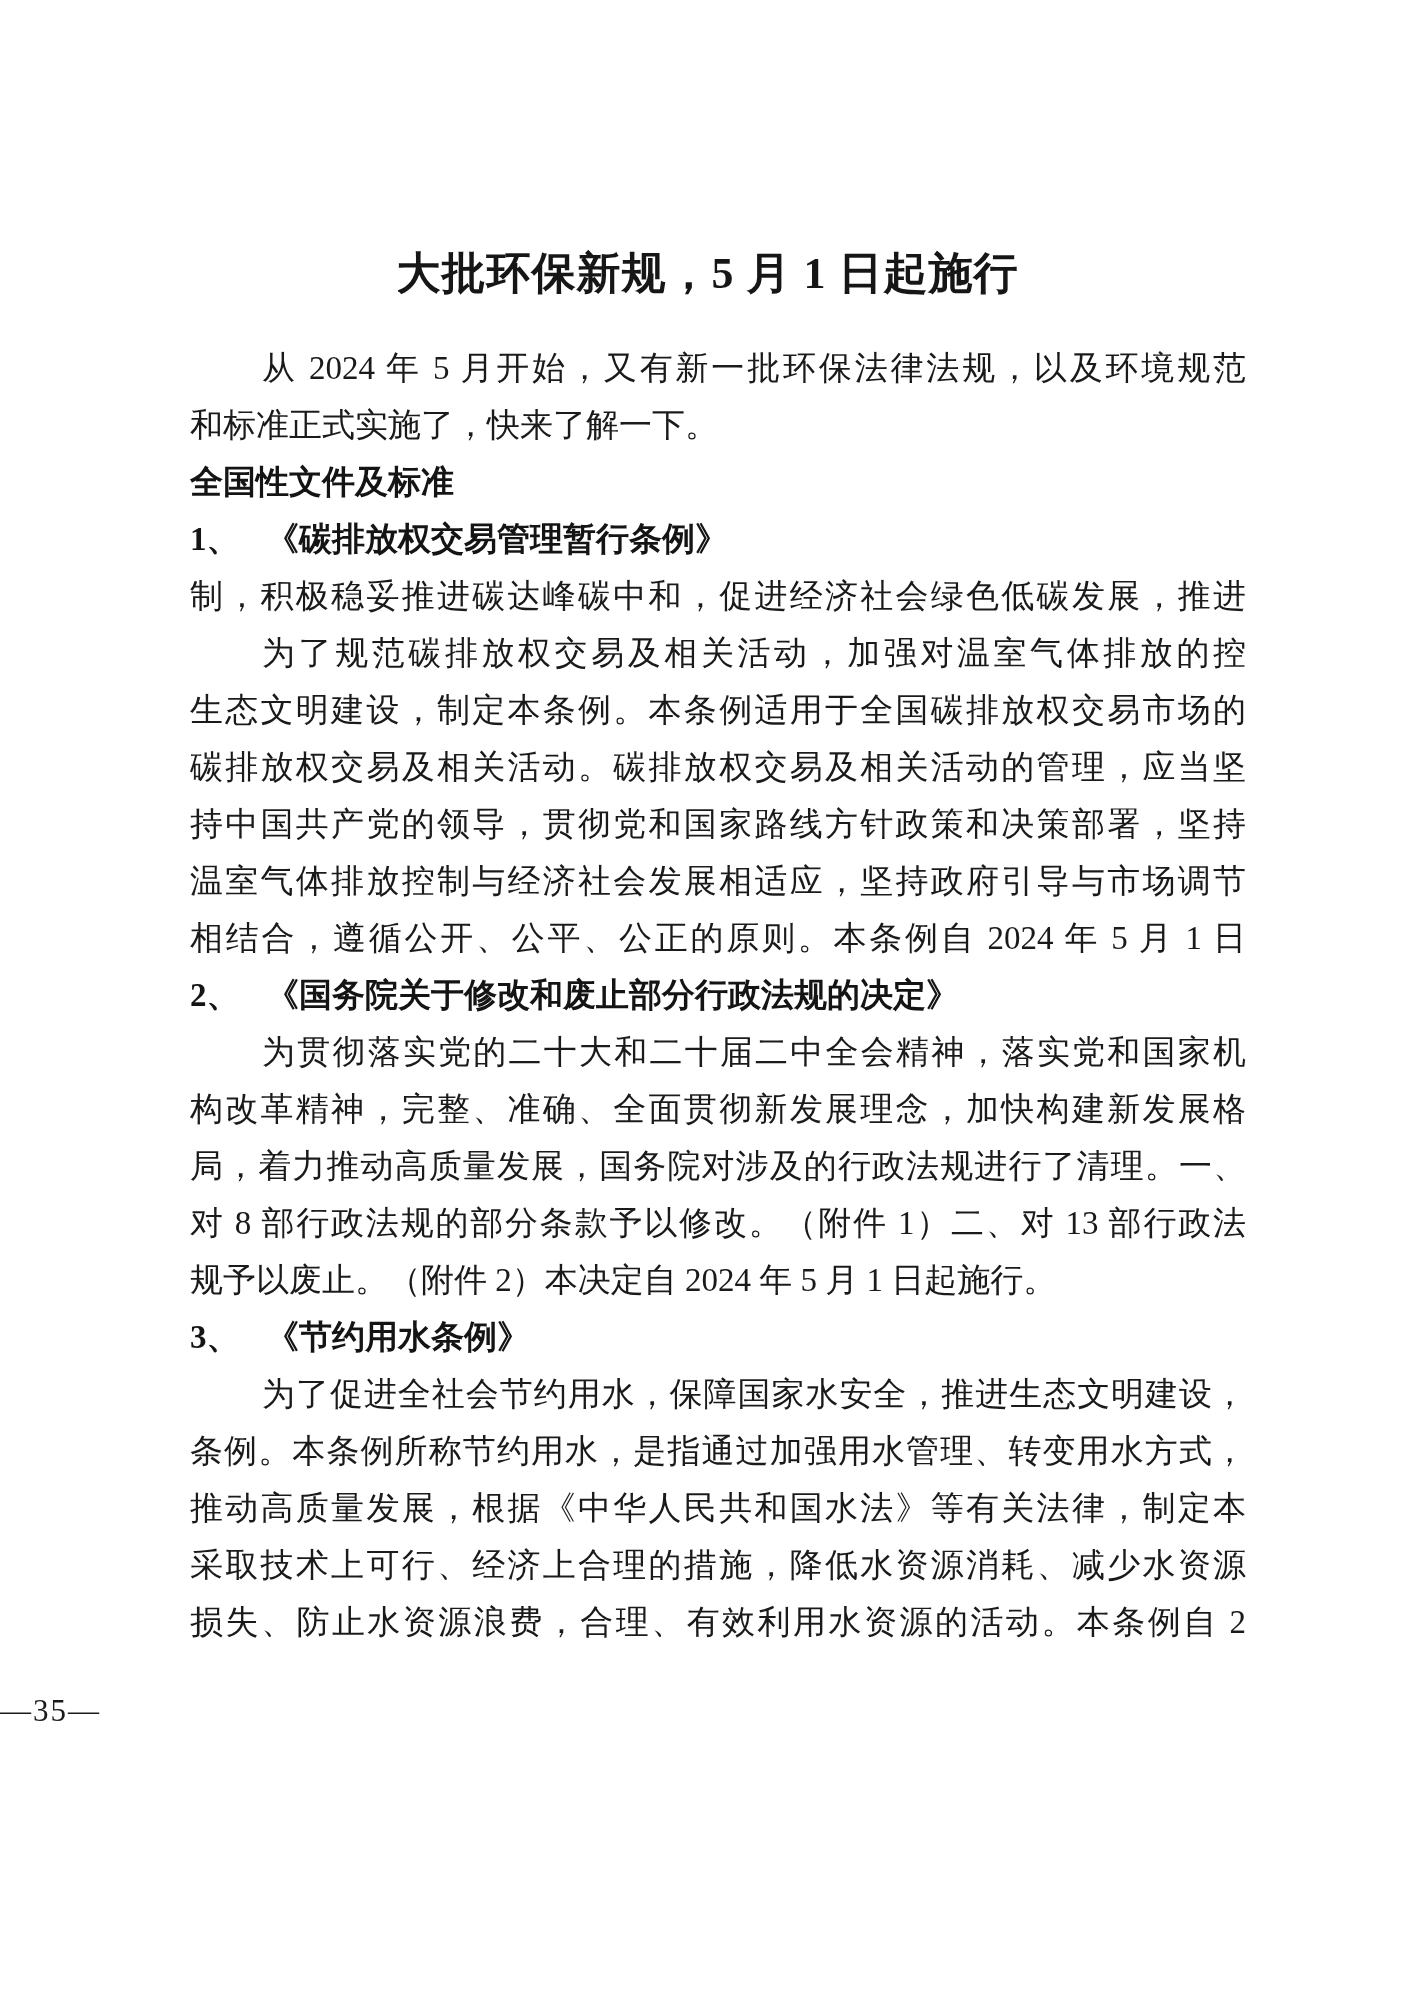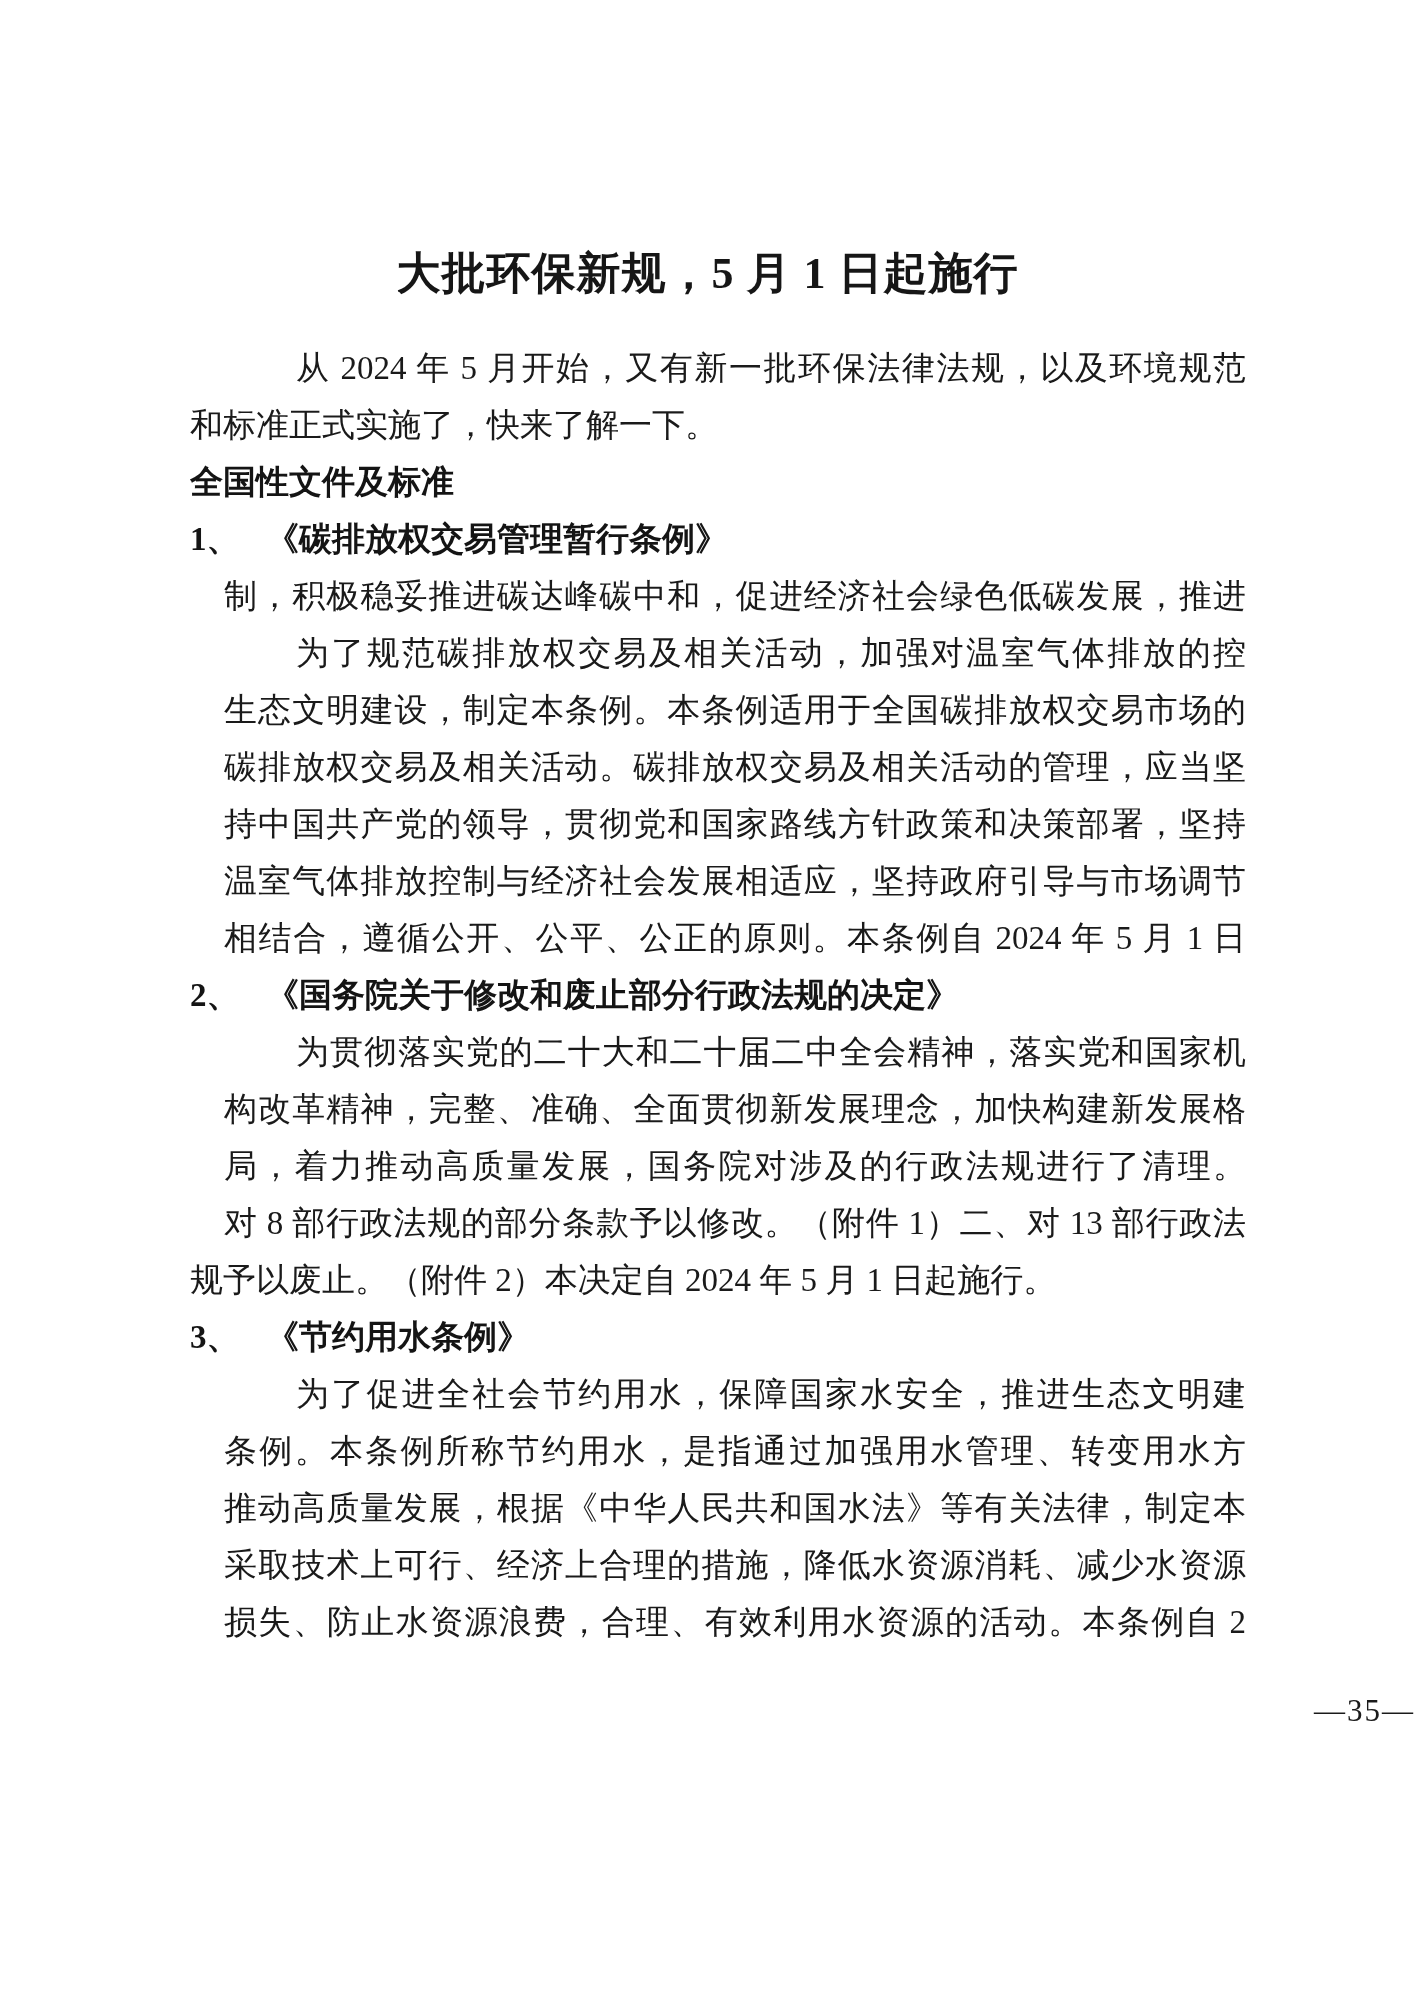--- a/index.html
+++ b/index.html
@@ -32,41 +32,40 @@
   }
   .line {
     height: 57px;
     line-height: 57px;
     font-size: 33px;
     overflow: hidden;
   }
   .line.justify {
     text-align: justify;
     text-align-last: justify;
-    margin-left: 34px;
   }
   .line.plain {
     text-align: center;
     text-align-last: left;
   }
   .line.indent {
     text-indent: 72px;
   }
   .line.heading {
     font-weight: 700;
     color: #141414;
   }
   .line .num {
     display: inline-block;
     width: 76px;
     font-weight: 700;
   }
   .page-number {
     margin-top: 40px;
-    text-align: right;
+    text-align: left;
     font-size: 31px;
     line-height: 40px;
     color: #1a1a1a;
     letter-spacing: 2px;
   }
 </style>
 </head>
 <body>
 
 <div class="page">

